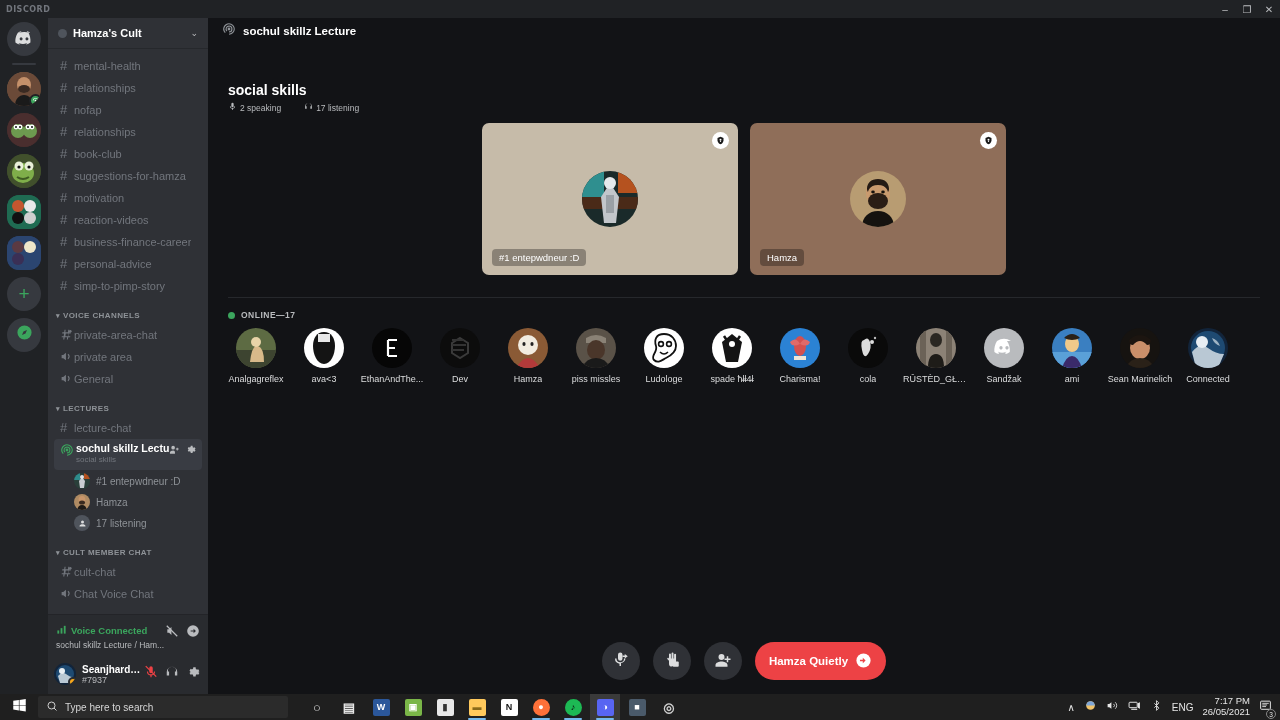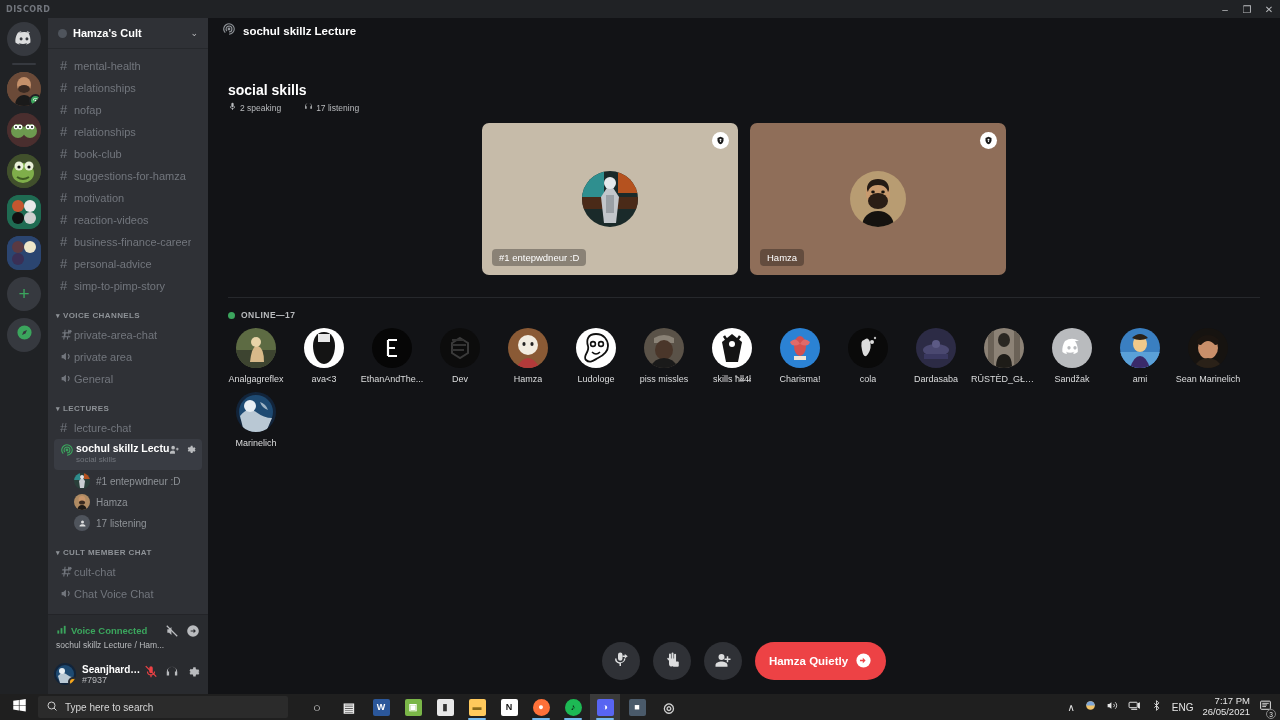--- a/index.html
+++ b/index.html
@@ -752,47 +752,47 @@
                 <ellipse cx="16" cy="16" rx="1.6" ry="2" fill="#222"></ellipse>
                 <ellipse cx="24" cy="16" rx="1.6" ry="2" fill="#222"></ellipse>
                 <path d="M8 40q6-10 12-10t12 10z" fill="#b33a3a"></path>
               </svg></div>
           <div class="m-name">Hamza</div>
         </div>
 
 
         <div class="member">
           <div class="m-av"><svg viewBox="0 0 40 40" style="width:100%;height:100%">
+                <rect width="40" height="40" fill="#5a5248"></rect>
+                <path d="M10 10q10-6 20 0v5H10z" fill="#8a8276"></path>
+                <ellipse cx="20" cy="22" rx="9" ry="10" fill="#4a362a"></ellipse>
+                <path d="M6 40q4-10 14-10t14 10z" fill="#1a1a1a"></path>
+              </svg></div>
+          <div class="m-name">piss missles</div>
+        </div>
+
+        <div class="member">
+          <div class="m-av"><svg viewBox="0 0 40 40" style="width:100%;height:100%">
                 <rect width="40" height="40" fill="#fff"></rect>
                 <path d="M20 6c8 0 12 6 12 12s-6 10-10 12-8 6-12 2 4-8 2-14S12 6 20 6z" fill="#fff" stroke="#111" stroke-width="1.8"></path>
                 <circle cx="17" cy="16" r="2.4" fill="none" stroke="#111" stroke-width="1.6"></circle>
                 <circle cx="25" cy="16" r="2.4" fill="none" stroke="#111" stroke-width="1.6"></circle>
                 <path d="M16 24q4 4 8 0" stroke="#111" stroke-width="1.6" fill="none"></path>
               </svg></div>
           <div class="m-name">Ludologe</div>
         </div>
 
         <div class="member">
           <div class="m-av"><svg viewBox="0 0 40 40" style="width:100%;height:100%">
-                <rect width="40" height="40" fill="#5a5248"></rect>
-                <path d="M10 10q10-6 20 0v5H10z" fill="#8a8276"></path>
-                <ellipse cx="20" cy="22" rx="9" ry="10" fill="#4a362a"></ellipse>
-                <path d="M6 40q4-10 14-10t14 10z" fill="#1a1a1a"></path>
-              </svg></div>
-          <div class="m-name">piss missles</div>
-        </div>
-
-        <div class="member">
-          <div class="m-av"><svg viewBox="0 0 40 40" style="width:100%;height:100%">
                 <rect width="40" height="40" fill="#fff"></rect>
                 <path d="M20 6l10 8-4 20H14l-4-20z" fill="#141414"></path>
                 <path d="M12 8l4 6M28 8l-4 6" stroke="#141414" stroke-width="2.5"></path>
                 <circle cx="20" cy="16" r="3" fill="#fff"></circle>
               </svg></div>
-          <div class="m-name">skills ħł̶ł4̶ł</div>
+          <div class="m-name">spade ħł̶ł4̶ł</div>
         </div>
 
         <div class="member">
           <div class="m-av"><svg viewBox="0 0 40 40" style="width:100%;height:100%">
                 <rect width="40" height="40" fill="#2b82d4"></rect>
                 <ellipse cx="20" cy="18" rx="6" ry="10" fill="#d45050"></ellipse>
                 <path d="M10 14q6-6 10 2-8 4-10-2z" fill="#e06a6a"></path>
                 <path d="M30 14q-6-6-10 2 8 4 10-2z" fill="#e06a6a"></path>
                 <rect x="14" y="28" width="12" height="4" fill="#f0e6d8"></rect>
               </svg></div>
@@ -802,29 +802,20 @@
         <div class="member">
           <div class="m-av"><svg viewBox="0 0 40 40" style="width:100%;height:100%">
                 <rect width="40" height="40" fill="#0a0a0a"></rect>
                 <path d="M16 12q4-4 6 2t-2 12-6-4 2-10z" fill="#ddd"></path>
                 <circle cx="24" cy="14" r="2" fill="#ddd"></circle>
                 <circle cx="27" cy="10" r="1.2" fill="#bbb"></circle>
               </svg></div>
           <div class="m-name">cola</div>
         </div>
 
-        <div class="member">
-          <div class="m-av"><svg viewBox="0 0 40 40" style="width:100%;height:100%">
-                <rect width="40" height="40" fill="#2c2b45"></rect>
-                <ellipse cx="20" cy="22" rx="13" ry="6" fill="#4a4870"></ellipse>
-                <circle cx="20" cy="16" r="4" fill="#5c5a85"></circle>
-                <rect x="8" y="26" width="24" height="5" fill="#3a3860"></rect>
-              </svg></div>
-          <div class="m-name">Dardasaba</div>
-        </div>
 
         <div class="member">
           <div class="m-av"><svg viewBox="0 0 40 40" style="width:100%;height:100%">
                 <rect width="40" height="40" fill="#8c8276"></rect>
                 <rect x="4" y="0" width="6" height="40" fill="#6b6257"></rect>
                 <rect x="30" y="0" width="6" height="40" fill="#6b6257"></rect>
                 <ellipse cx="20" cy="12" rx="6" ry="7" fill="#2a2722"></ellipse>
                 <path d="M12 40q0-14 8-14t8 14z" fill="#1e1c18"></path>
               </svg></div>
           <div class="m-name">RÛSTÈD_GŁÀ...</div>
@@ -860,21 +851,21 @@
         </div>
 
         <div class="member">
           <div class="m-av"><svg viewBox="0 0 40 40" style="width:100%;height:100%">
                 <rect width="40" height="40" fill="#12243a"></rect>
                 <circle cx="20" cy="20" r="17" fill="#1e4a72"></circle>
                 <path d="M4 24q8-10 16-4t16 6l-6 14H8z" fill="#b9c8d4"></path>
                 <circle cx="14" cy="14" r="6" fill="#e8eef3"></circle>
                 <path d="M24 10q6 2 8 8-6-2-8-8z" fill="#9fb4c4"></path>
               </svg></div>
-          <div class="m-name">Marinelich</div>
+          <div class="m-name">Connected</div>
         </div>
       </div>
     </div>
 
     <div class="controls">
       <button class="cbtn">
         <span>
           <svg viewBox="0 0 24 24">
               <path d="M11 13a3 3 0 003-3V5a3 3 0 00-6 0v5a3 3 0 003 3zm5-3a5 5 0 01-10 0H4a7 7 0 006 6.9V20h2v-4.1A7 7 0 0018 10h-2z"></path>
               <path d="M17 4l4 3-4 3V8h-3V6h3z"></path>

